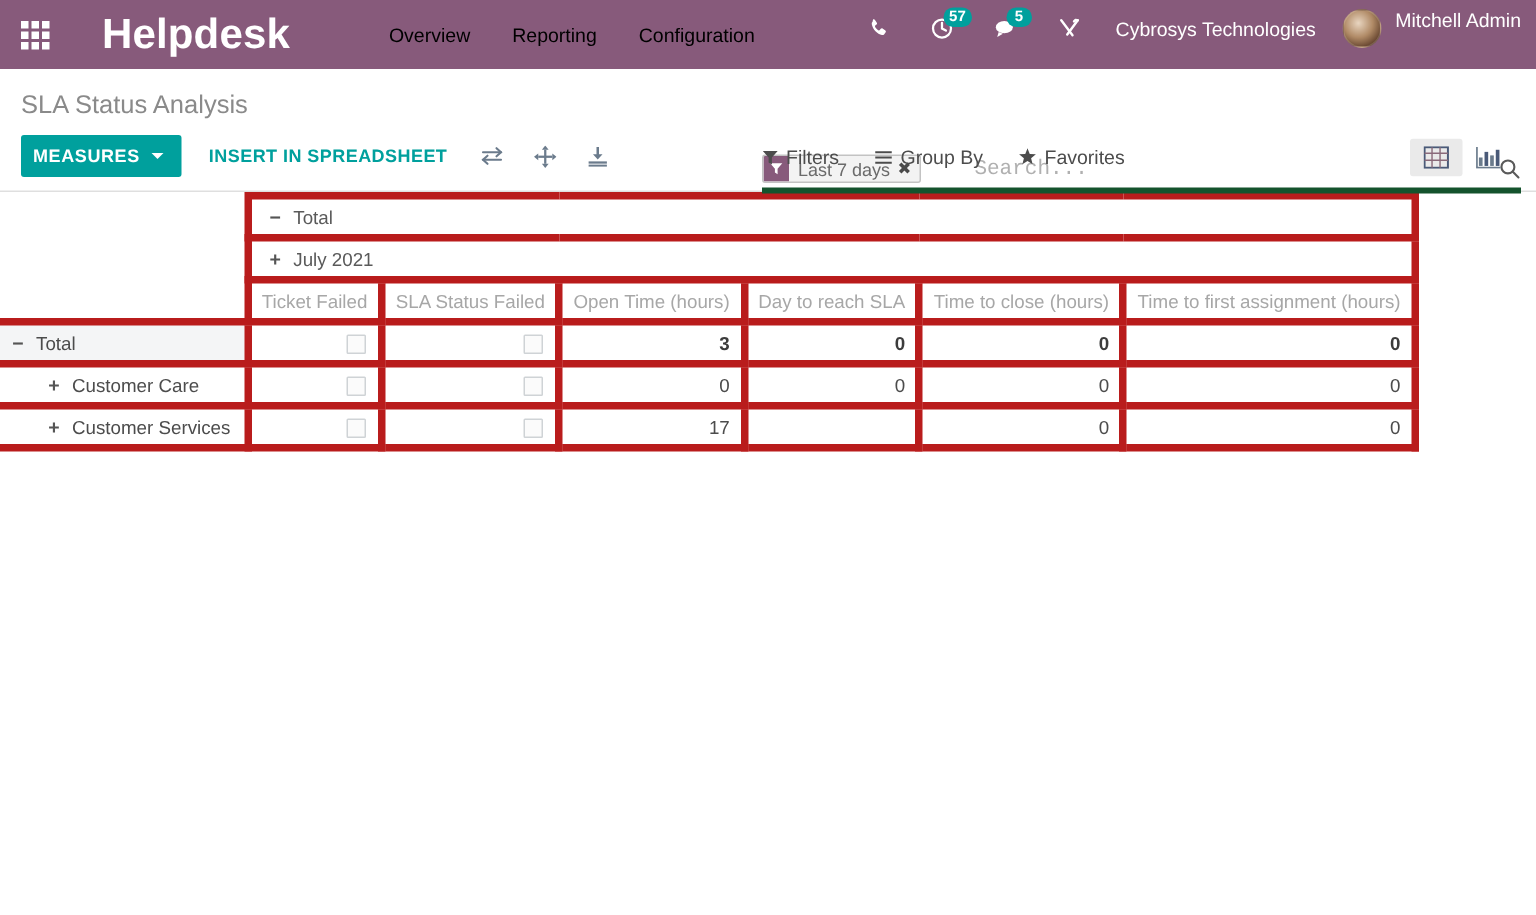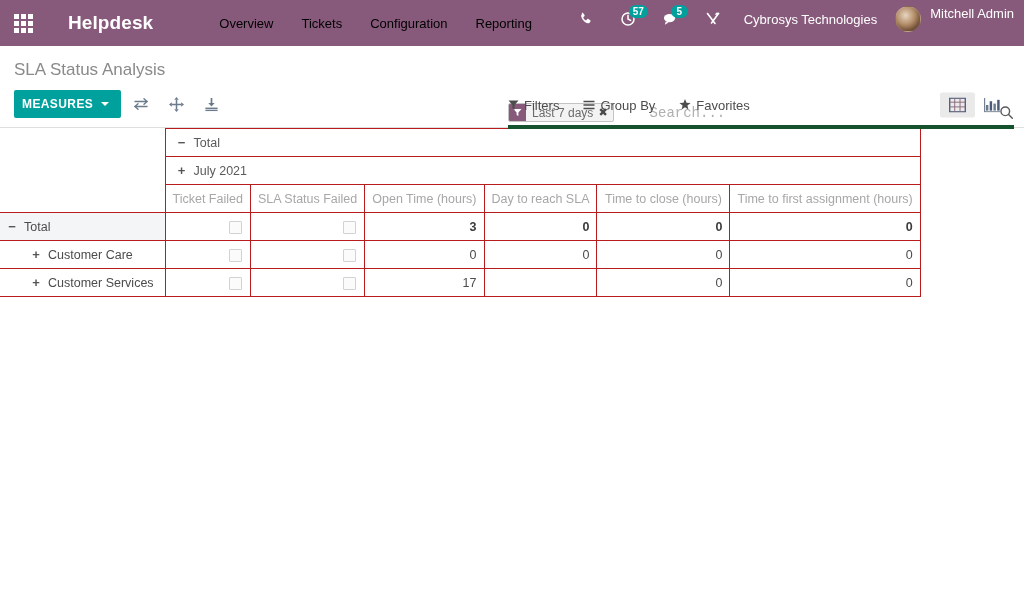--- a/index.html
+++ b/index.html
@@ -29,21 +29,21 @@
   .apps-grid .grid-inner {
     display: grid;
     grid-template-columns: repeat(3, 5px);
     grid-template-rows: repeat(3, 5px);
     gap: 2px;
   }
   .apps-grid .grid-inner i {
     display: block; width: 5px; height: 5px; background: #ffffff;
   }
   .brand {
-    font-size: 19px;
+    font-size: 28px;
     font-weight: bold;
     color: #ffffff;
     padding: 0 18px 0 22px;
     letter-spacing: 0.1px;
     white-space: nowrap;
   }
   .nav-menu { display: flex; align-items: center; margin-left: 34px; }
   .nav-menu .nav-item {
     font-size: 13px;
     color: #000000;
@@ -212,21 +212,21 @@
   
   .content { background: #ffffff; padding: 0; }
   table.pivot {
     border-collapse: collapse;
     table-layout: fixed;
     font-size: 12.5px;
     color: #4c4c4c;
     margin: 0;
   }
   table.pivot td, table.pivot th {
-    border: 1px solid #b91c1c;
+    border: 5px solid #b91c1c;
     padding: 0;
     font-weight: normal;
     height: 28px;
     vertical-align: middle;
     background: #ffffff;
   }
   .corner-cell {
     background: #f4f5f6;
     border-left: none !important;
     border-top: none !important;
@@ -302,23 +302,22 @@
         <i></i>
         <i></i>
         <i></i>
         <i></i>
         <i></i>
     </span>
   </div>
   <div class="brand">Helpdesk</div>
   <div class="nav-menu">
     <div class="nav-item">Overview</div>
-    <div class="nav-item">Tickets</div>
+    <div class="nav-item">Reporting</div>
     <div class="nav-item">Configuration</div>
-    <div class="nav-item">Reporting</div>
   </div>
 
   <div class="nav-right">
     <div class="sysicon">
       <svg width="15" height="15" viewBox="0 0 16 16" fill="#ffffff">
         <path d="M3.2 1.1c.4-.3 1-.2 1.3.2l1.4 2c.3.4.2 1-.2 1.3l-.9.7c-.2.2-.3.5-.2.7.5 1.2 1.5 2.2 2.7 2.8.2.1.5 0 .7-.2l.7-.9c.3-.4.9-.5 1.3-.2l2 1.4c.4.3.5.9.2 1.3l-1 1.3c-.4.5-1 .7-1.6.6C6.3 11.5 3 8.2 2.3 4.3c-.1-.6.1-1.2.6-1.6l.3-1.6z"></path>
       </svg>
 
     </div>
     <div class="sysicon">
@@ -373,20 +372,21 @@
         <path d="M10.2 10.2 L14.2 14.2" stroke-linecap="round"></path>
       </svg>
     </span>
   </div>
 
   <div class="cp-row2">
     <button class="btn-measures">
       <span>MEASURES</span>
       <span class="caret-down"></span>
     </button>
+    <button class="btn-flat">INSERT IN SPREADSHEET</button>
 
     <button class="icon-btn">
       <svg width="16" height="14" viewBox="0 0 16 14" stroke="#6b7b8c" stroke-width="1.4" fill="none" stroke-linecap="round">
         <path d="M2 4.5 L14 4.5"></path>
           <path d="M11 1.8 L14 4.5 L11 7.2"></path>
         <path d="M14 9.5 L2 9.5"></path>
           <path d="M5 6.8 L2 9.5 L5 12.2"></path>
       </svg>
     </button>
     <button class="icon-btn">

